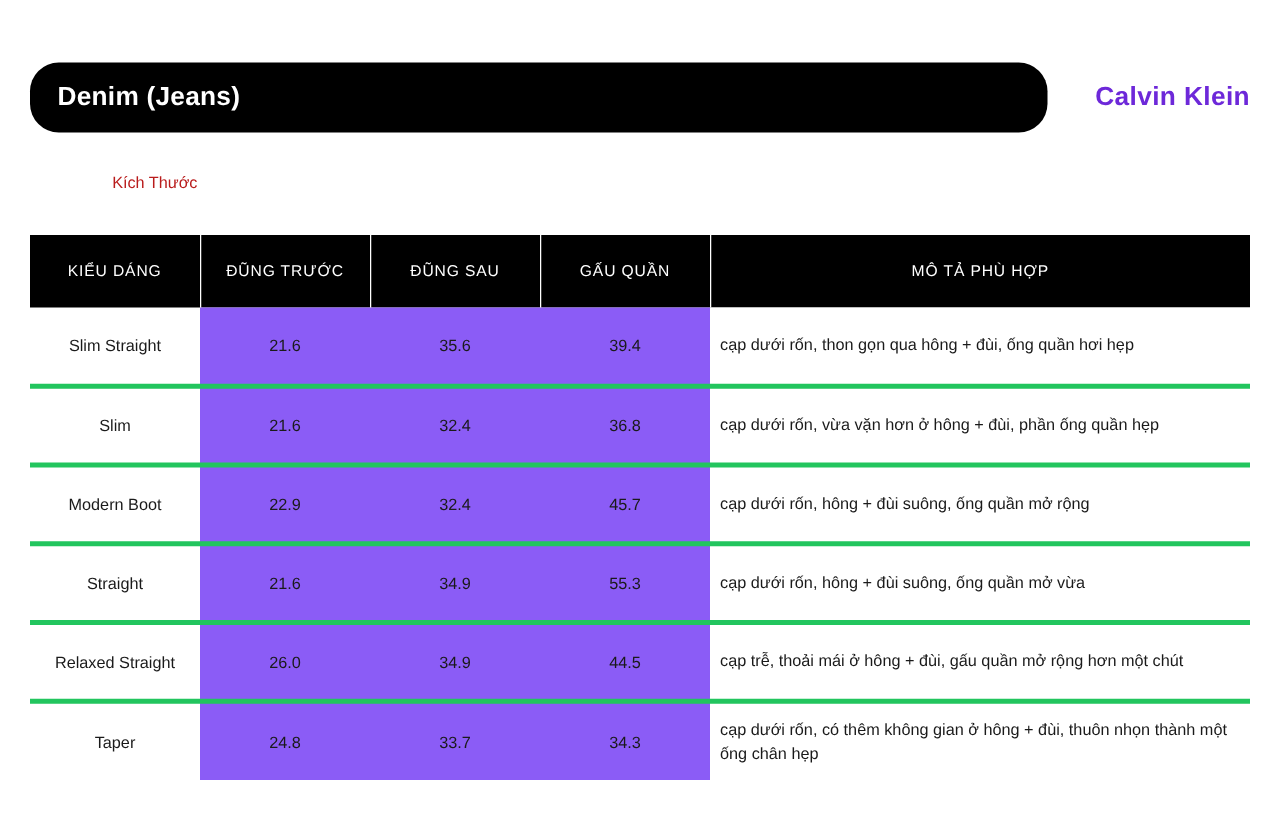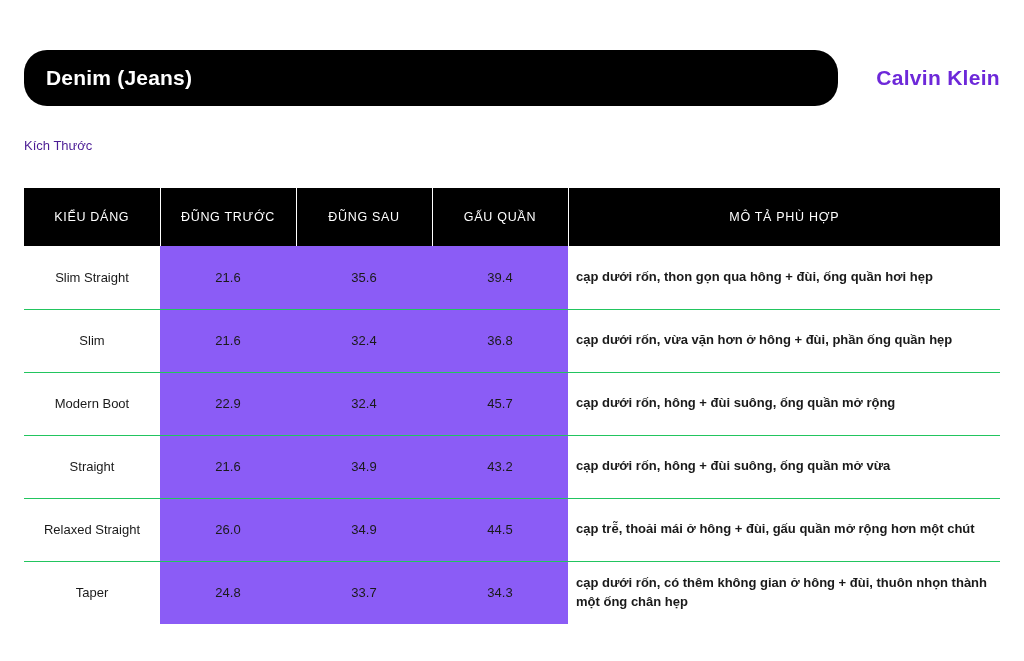--- a/index.html
+++ b/index.html
@@ -61,21 +61,22 @@
     left: 24px;
     top: 128px;
     width: 976px;
     height: 34px;
     display: flex;
     align-items: center;
   }
   .unit-label {
     width: 134px;
     font-size: 13px;
-    color: #4c1d95;
+    color: #b91c1c;
+    text-align: right;
   }
   .unit-bar {
     flex: 1;
     height: 34px;
     background: #000000;
     display: flex;
     align-items: center;
     justify-content: flex-end;
     padding-right: 10px;
   }
@@ -106,28 +107,28 @@
     border-right: 1px solid #ffffff;
     padding: 0 4px;
   }
   .table thead th:last-child { border-right: none; }
 
   .table tbody td {
     font-size: 13px;
     color: #1a1a1a;
     height: 63px;
     vertical-align: middle;
-    border-bottom: 1px solid #22c55e;
+    border-bottom: 4px solid #22c55e;
     padding: 6px 8px;
   }
   .table tbody tr:last-child td { border-bottom: none; }
 
   .col-style { width: 136px; text-align: center; }
   .col-num   { width: 136px; text-align: center; background: #8b5cf6; }
-  .col-desc  { text-align: left; padding-left: 14px; padding-right: 18px; line-height: 1.45; font-weight: bold; }
+  .col-desc  { text-align: left; padding-left: 14px; padding-right: 18px; line-height: 1.45; }
 
   .table tbody td.col-desc { background: #ffffff; }
 </style>
 </head>
 <body>
 
 <div class="page">
 
   <div class="header-row">
     <div class="title-bar">
@@ -171,21 +172,21 @@
         <td class="col-style">Modern Boot</td>
         <td class="col-num">22.9</td>
         <td class="col-num">32.4</td>
         <td class="col-num">45.7</td>
         <td class="col-desc">cạp dưới rốn, hông + đùi suông, ống quần mở rộng</td>
       </tr>
       <tr>
         <td class="col-style">Straight</td>
         <td class="col-num">21.6</td>
         <td class="col-num">34.9</td>
-        <td class="col-num">43.2</td>
+        <td class="col-num">55.3</td>
         <td class="col-desc">cạp dưới rốn, hông + đùi suông, ống quần mở vừa</td>
       </tr>
       <tr>
         <td class="col-style">Relaxed Straight</td>
         <td class="col-num">26.0</td>
         <td class="col-num">34.9</td>
         <td class="col-num">44.5</td>
         <td class="col-desc">cạp trễ, thoải mái ở hông + đùi, gấu quần mở rộng hơn một chút</td>
       </tr>
       <tr>

